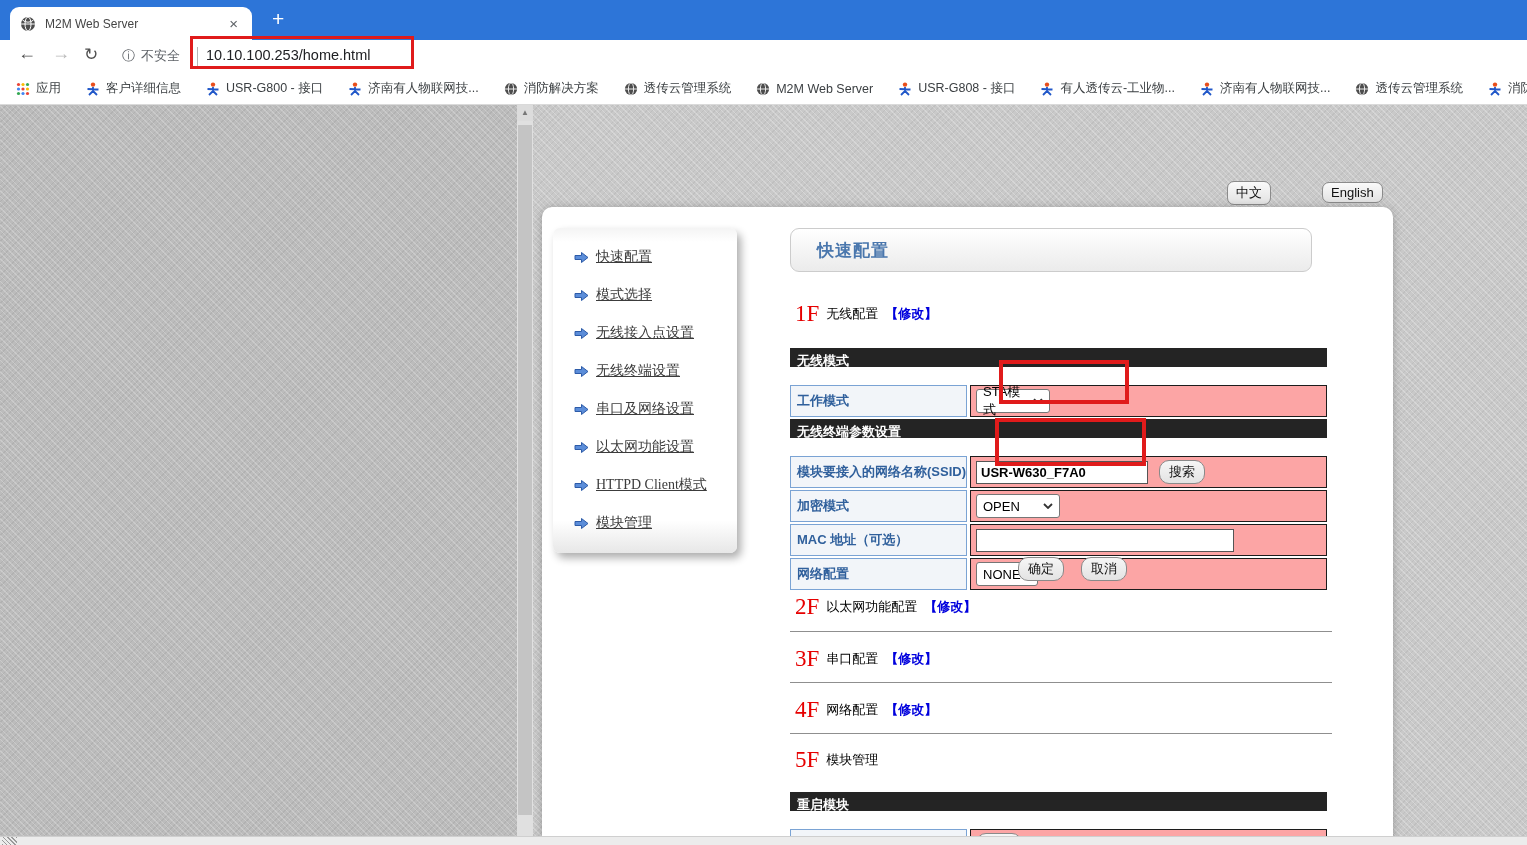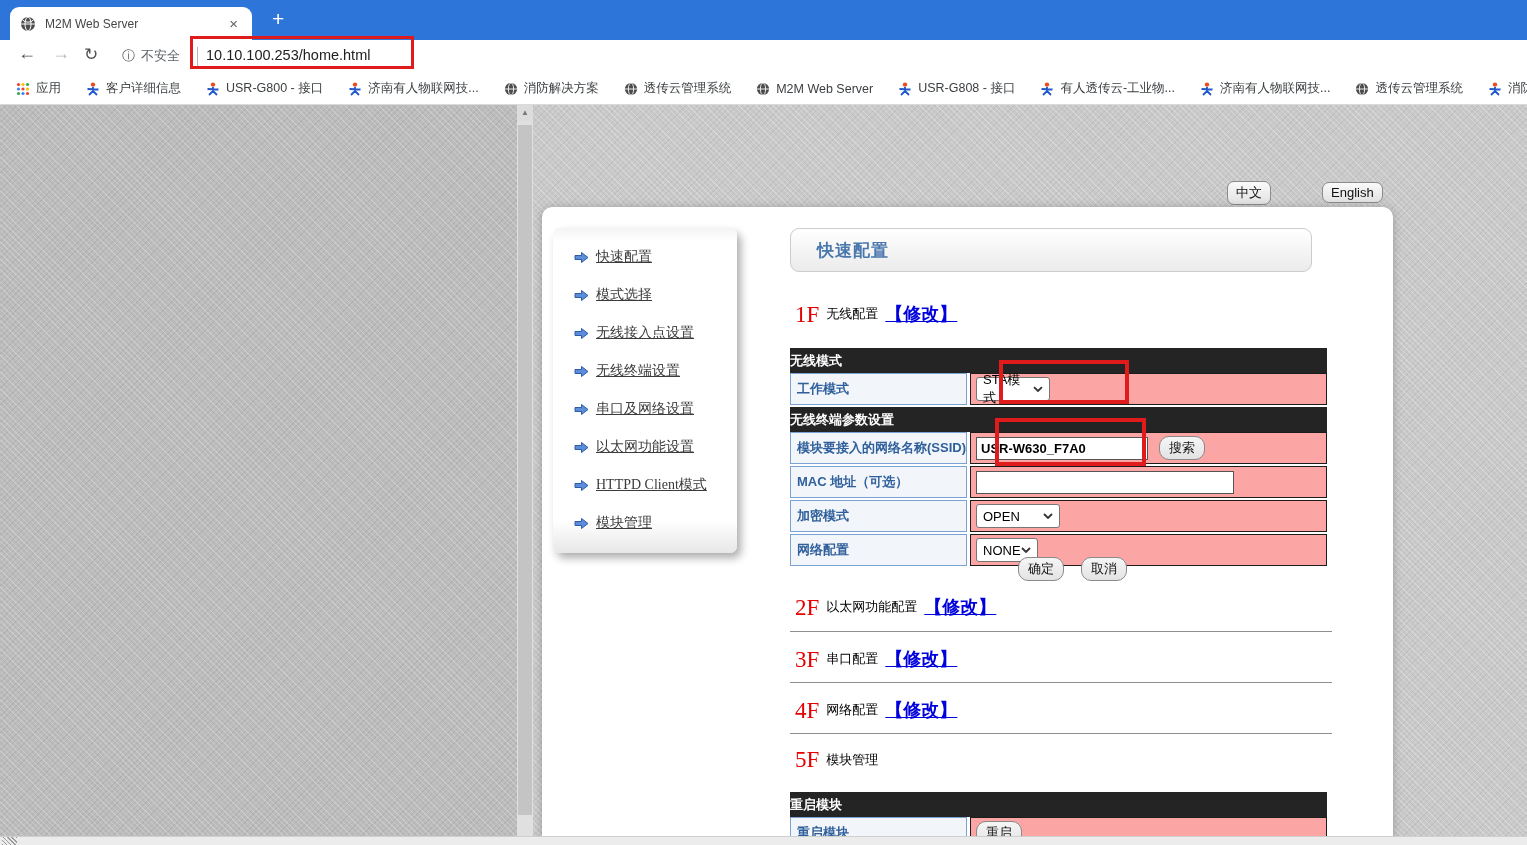--- a/index.html
+++ b/index.html
@@ -60,32 +60,32 @@
 
   
   .qc-header { position:absolute; left:790px; top:228px; width:522px; height:44px;
                border:1px solid #cccccc; border-radius:9px; background:linear-gradient(#ffffff,#ebebeb);
                display:flex; align-items:center; padding-left:26px; }
   .qc-title { color:#4a77ad; font-weight:bold; font-size:17px; letter-spacing:1px; }
 
   .section { position:absolute; display:flex; align-items:center; gap:7px; }
   .sec-num  { color:#e60000; font-family:"Liberation Serif", serif; font-size:23px; line-height:1; }
   .sec-label { font-size:13px; color:#000; }
-  .sec-link { color:#0000dd; font-weight:bold; font-size:18px; text-decoration:underline; cursor:pointer; }
+  .sec-link { color:#0000dd; font-weight:bold; font-size:13px; cursor:pointer; }
   .sec-1 { left:795px; top:302px; } .sec-2 { left:795px; top:595px; }
   .sec-3 { left:795px; top:647px; } .sec-4 { left:795px; top:698px; }
   .sec-5 { left:795px; top:748px; }
 
   .hr { position:absolute; left:790px; width:542px; border-top:1px solid #8f8f8f; }
   .hr-1 { top:631px; } .hr-2 { top:682px; } .hr-3 { top:733px; }
 
   .cfg-table { position:absolute; left:790px; width:537px; }
   .tbl-1 { top:348px; } .tbl-2 { top:792px; }
-  .t-header { background:#242424; color:#fff; font-weight:bold; font-size:13px; height:25px;
-              line-height:25px; margin-bottom:0; }
+  .t-header { background:#242424; color:#fff; font-weight:bold; font-size:13px; height:19px;
+              line-height:25px; padding-left:7px; margin-bottom:18px; }
   .t-row { display:flex; gap:3px; margin-bottom:2px; }
   .t-label { width:177px; border:1px solid #7aa3d4; background:#f2f5f9; color:#30609c;
              font-weight:bold; font-size:13px; padding:6px 0 6px 6px; }
   .t-field { flex:1; border:1px solid #1c1c1c; background:#fca5a5; padding:2px 5px;
              display:flex; align-items:center; }
 
   .sel { display:inline-flex; align-items:center; justify-content:space-between; border:1px solid #767676;
          border-radius:3px; background:#fff; font-size:13px; height:24px; padding:0 6px; color:#000; }
   .sel-sta  { width:74px; } .sel-open { width:84px; } .sel-none { width:62px; }
 
@@ -336,37 +336,37 @@
   </div>
   <div class="t-header">无线终端参数设置</div>
   <div class="t-row">
     <div class="t-label">模块要接入的网络名称(SSID)</div>
     <div class="t-field">
       <input class="txt txt-ssid" value="USR-W630_F7A0" style="">
       <button class="btn btn-search">搜索</button>
     </div>
   </div>
   <div class="t-row">
-    <div class="t-label">MAC 地址（可选）</div>
-    <div class="t-field">
-      <input class="txt txt-mac" value="" style="">
-    </div>
-  </div>
-  <div class="t-row">
     <div class="t-label">加密模式</div>
     <div class="t-field">
       <span class="sel sel-open">
         <span>OPEN</span>
         <svg width="10" height="6" viewBox="0 0 10 6">
           <path d="M1 1 L5 5 L9 1" stroke="#333" stroke-width="1.8" fill="none"></path>
           </svg>
       </span>
     </div>
   </div>
   <div class="t-row">
+    <div class="t-label">MAC 地址（可选）</div>
+    <div class="t-field">
+      <input class="txt txt-mac" value="" style="">
+    </div>
+  </div>
+  <div class="t-row">
     <div class="t-label">网络配置</div>
     <div class="t-field">
       <span class="sel sel-none">
         <span>NONE</span>
         <svg width="10" height="6" viewBox="0 0 10 6">
           <path d="M1 1 L5 5 L9 1" stroke="#333" stroke-width="1.8" fill="none"></path>
           </svg>
       </span>
     </div>
   </div>

